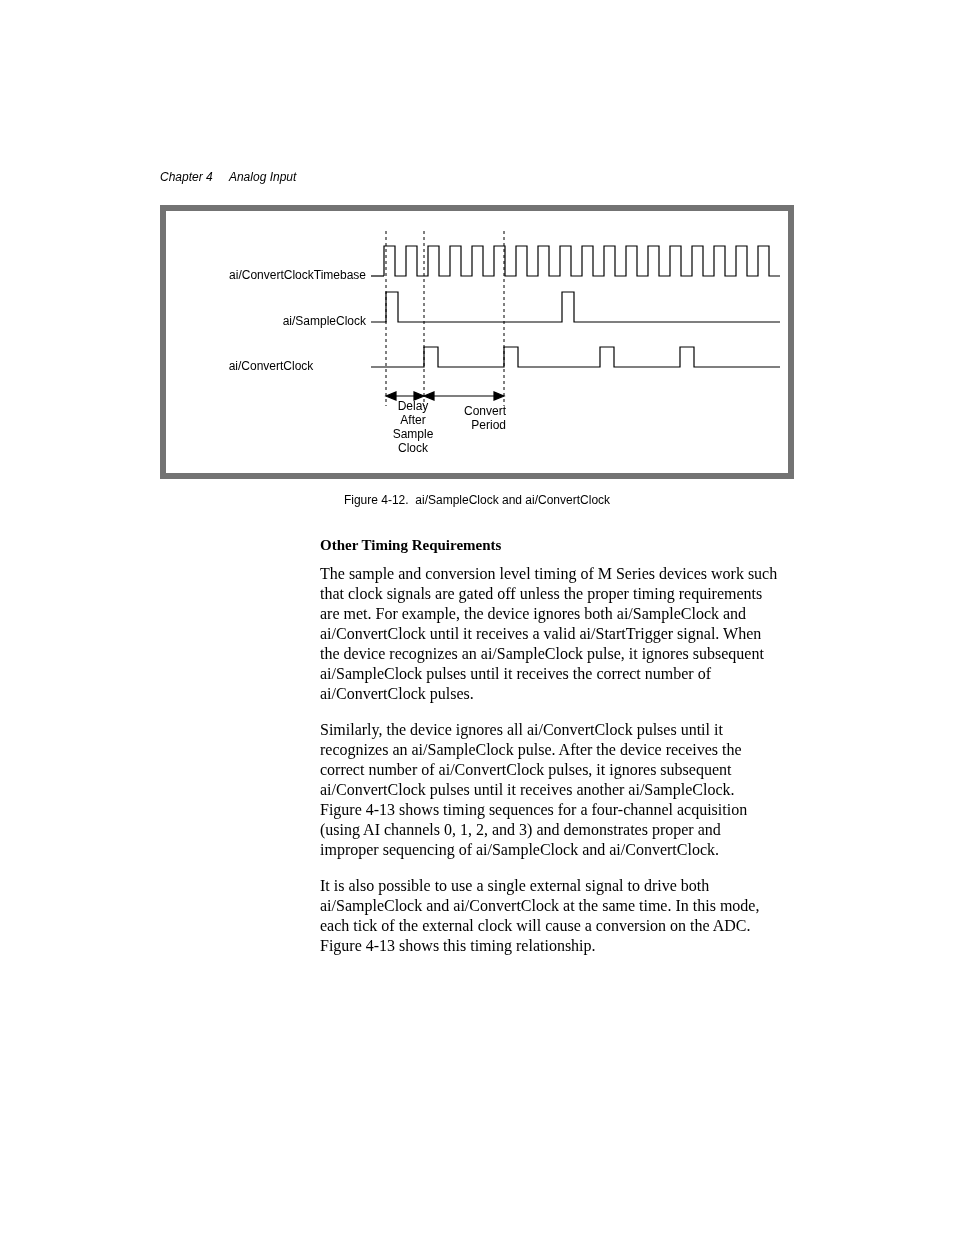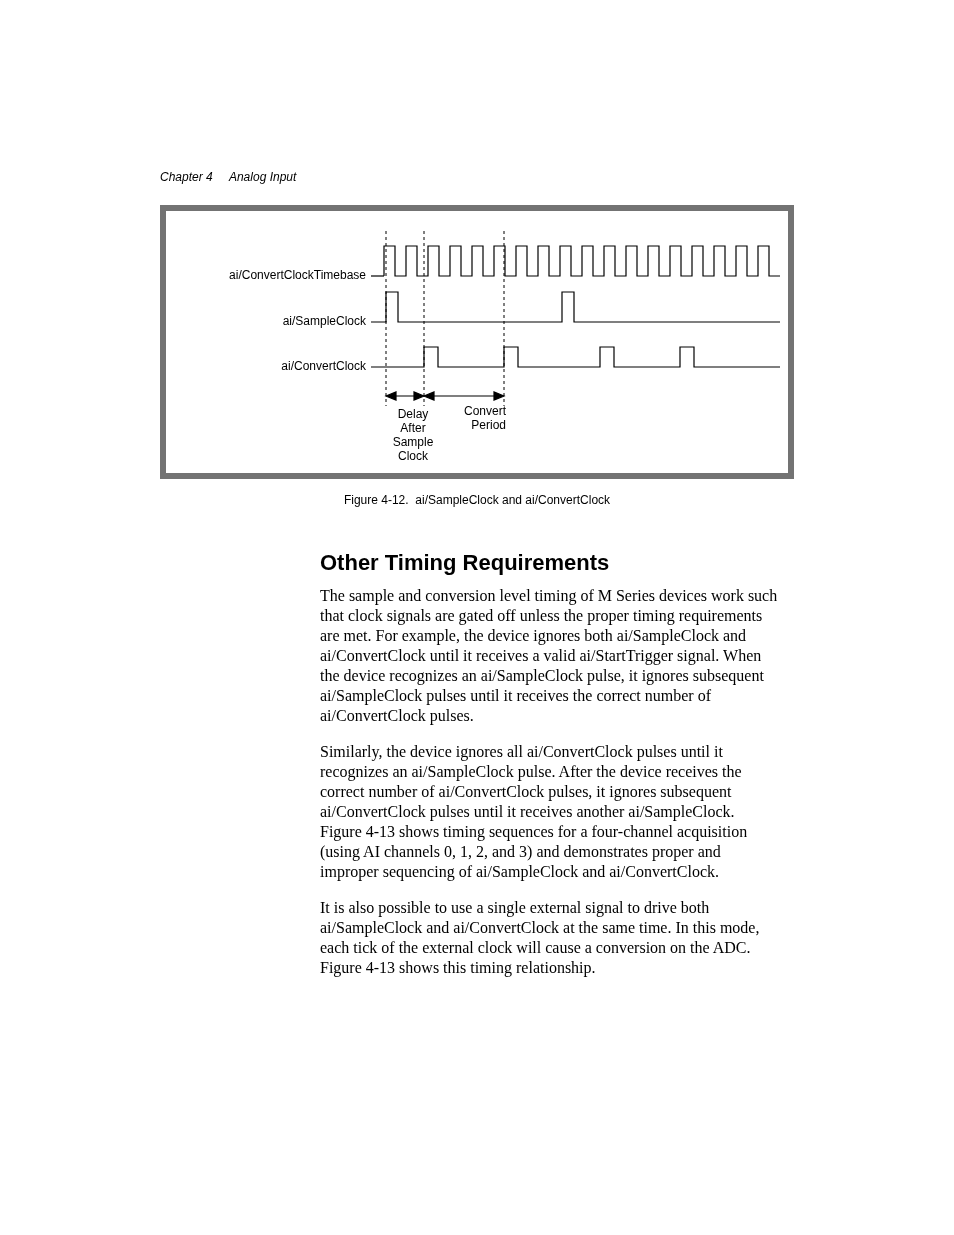--- a/index.html
+++ b/index.html
@@ -37,47 +37,47 @@
     font-size: 12px;
   }
   
   .fig-row-label {
     position: absolute;
     text-align: right;
     width: 190px;
   }
   .lbl1 { top: 57px; left: 10px; }
   .lbl2 { top: 103px; left: 10px; }
-  .lbl3 { top: 148px; left: 10px; }
+  .lbl3 { top: 148px; left: 10px; text-align: center; }
   .anno-delay {
     position: absolute;
-    top: 196px; left: 220px; width: 54px;
+    top: 188px; left: 220px; width: 54px;
     text-align: center;
     line-height: 14px;
   }
   .anno-period {
     position: absolute;
     top: 193px; left: 280px; width: 60px;
     text-align: right;
     line-height: 14px;
   }
 
   .figure-caption {
     font-family: Arial, Helvetica, sans-serif;
     font-size: 12px;
     text-align: center;
     margin-top: 14px;
   }
   .figure-caption strong { font-weight: normal; }
 
   h2.section {
-    font-family: Liberation Sans, sans-serif;
+    font-family: Liberation Serif, serif;
     font-weight: bold;
-    font-size: 22px;
-    margin: 43px 0 10px 160px;
+    font-size: 15px;
+    margin: 30px 0 10px 160px;
   }
   p.body {
     margin: 0 16px 16px 160px;
     font-size: 16px;
     line-height: 1.25;
     text-align: left;
   }
 
   .footer {
     position: absolute;

